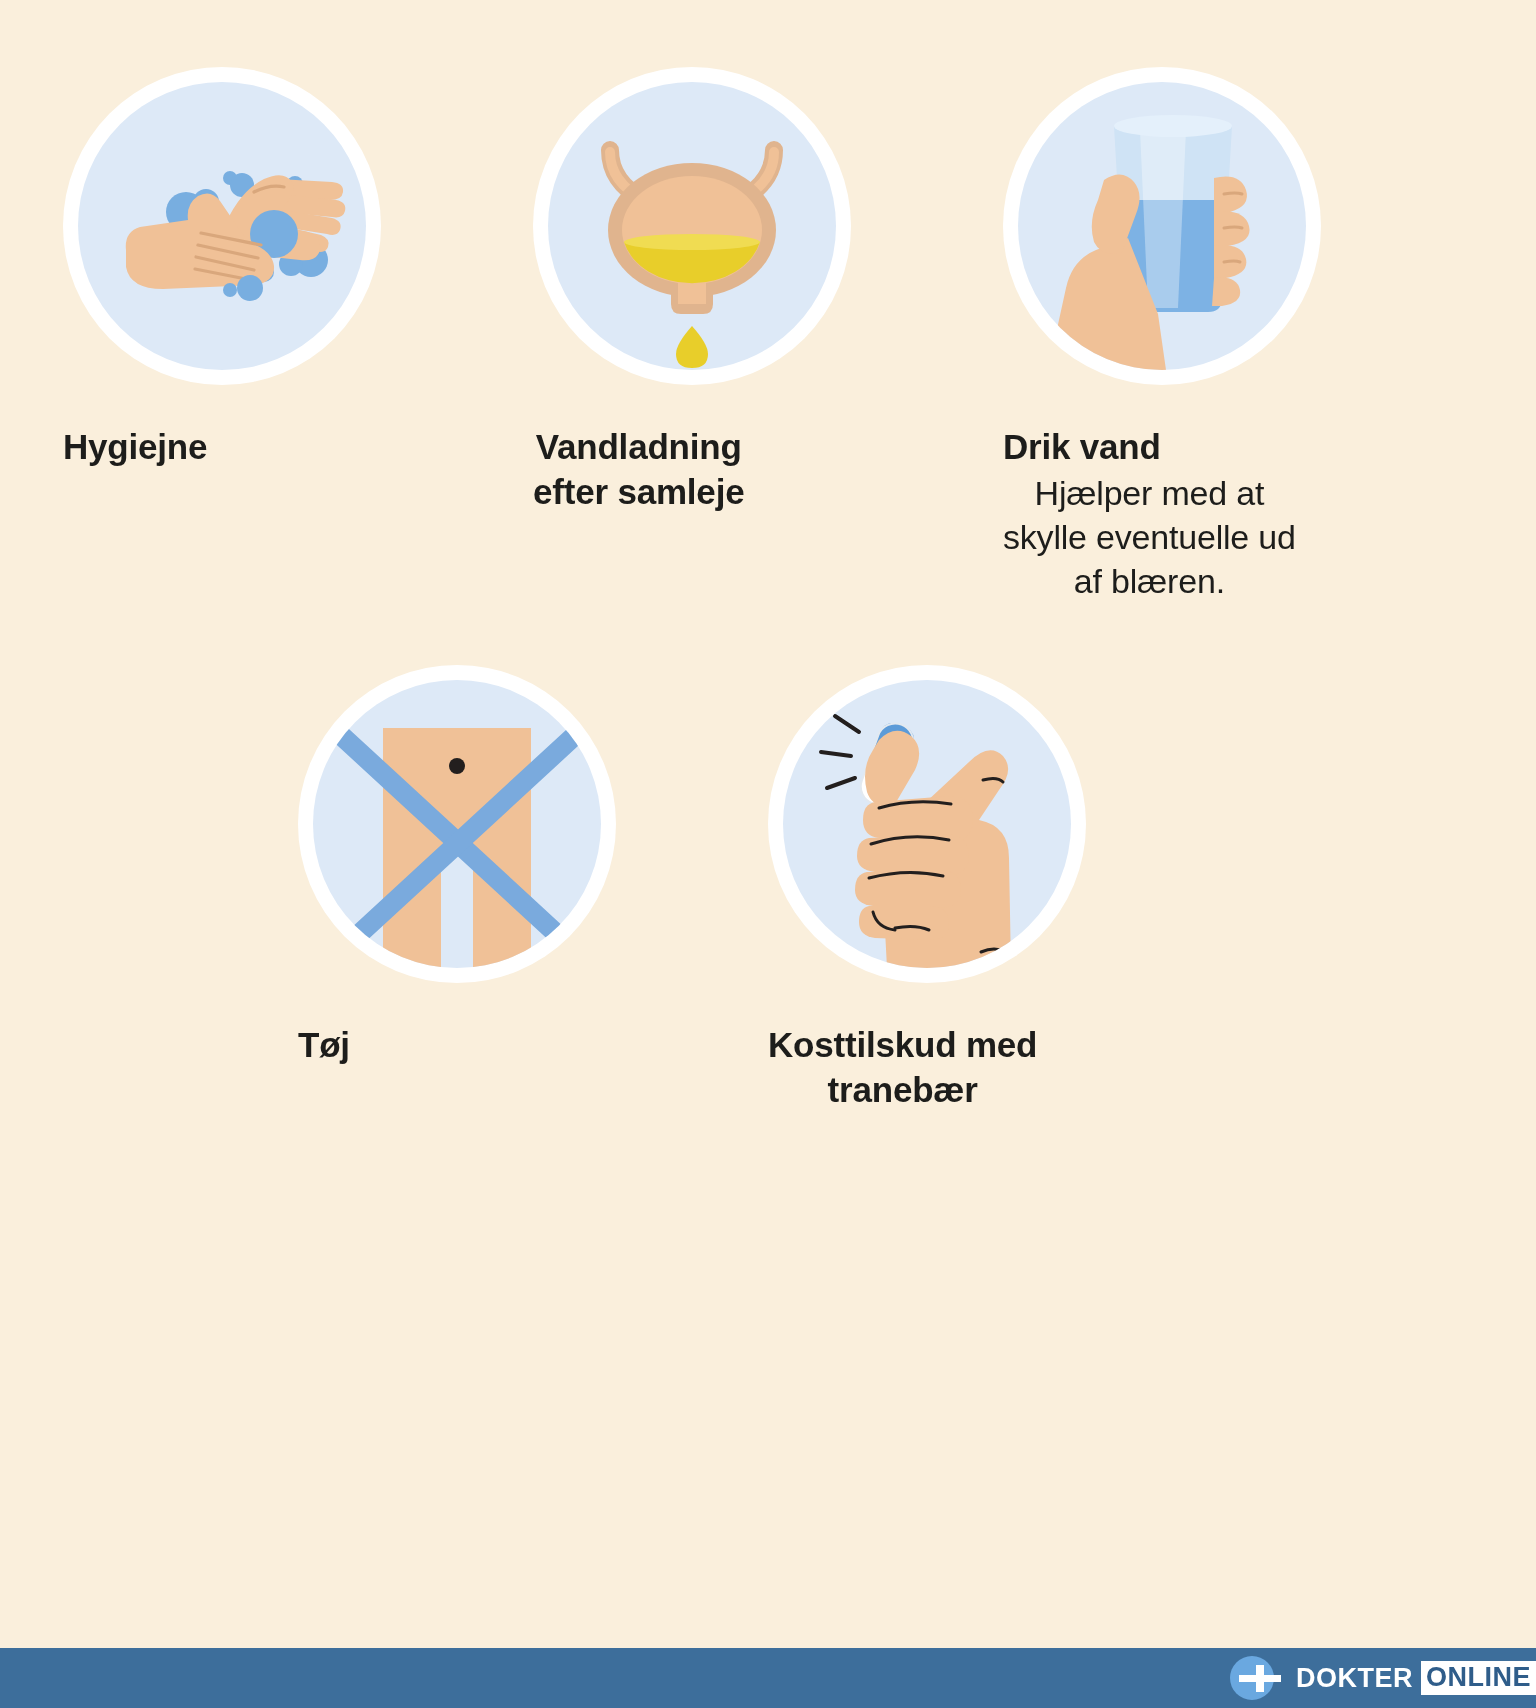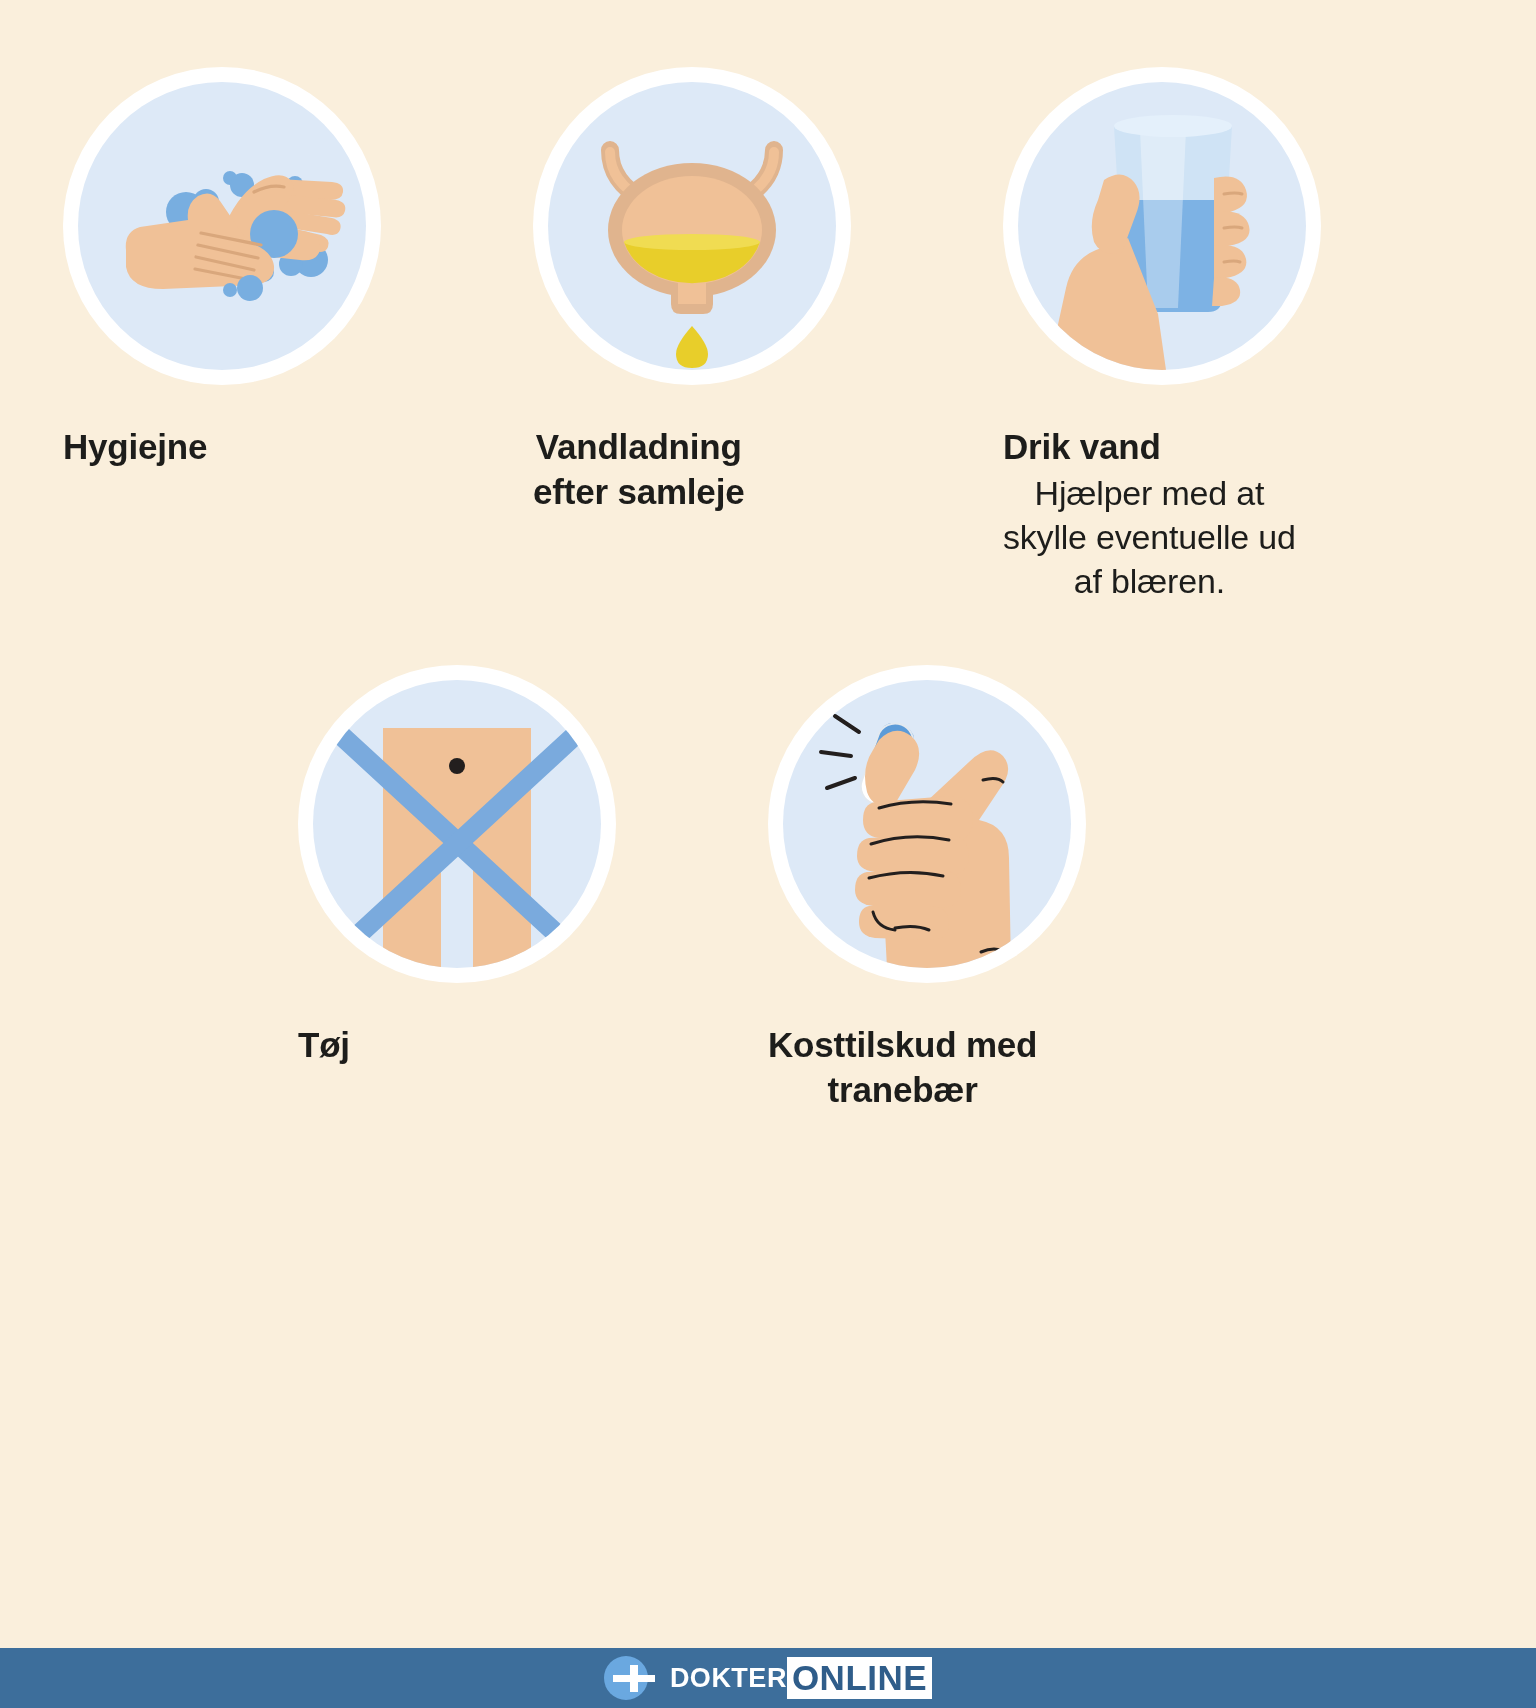--- a/index.html
+++ b/index.html
@@ -87,21 +87,21 @@
   
   .footer {
     position: absolute;
     left: 0;
     top: 1648px;
     width: 1536px;
     height: 60px;
     background: #3d6e9b;
     display: flex;
     align-items: center;
-    justify-content: center;
+    justify-content: flex-end;
   }
   .logo {
     display: flex;
     align-items: center;
     height: 44px;
   }
   .logo-mark {
     width: 44px;
     height: 44px;
     border-radius: 50%;
@@ -127,24 +127,24 @@
     color: #ffffff;
     font-size: 27px;
     font-weight: bold;
     letter-spacing: 0.5px;
     margin-left: 22px;
     line-height: 1;
   }
   .logo-online {
     background: #ffffff;
     color: #2f5d8a;
-    font-size: 35px;
+    font-size: 27px;
     font-weight: bold;
     letter-spacing: 0.5px;
-    margin-left: 0;
+    margin-left: 8px;
     padding: 3px 5px 4px 5px;
     line-height: 1;
   }
 </style>
 </head>
 <body>
 
 <div class="infographic">
 
   <div class="row row-1">

